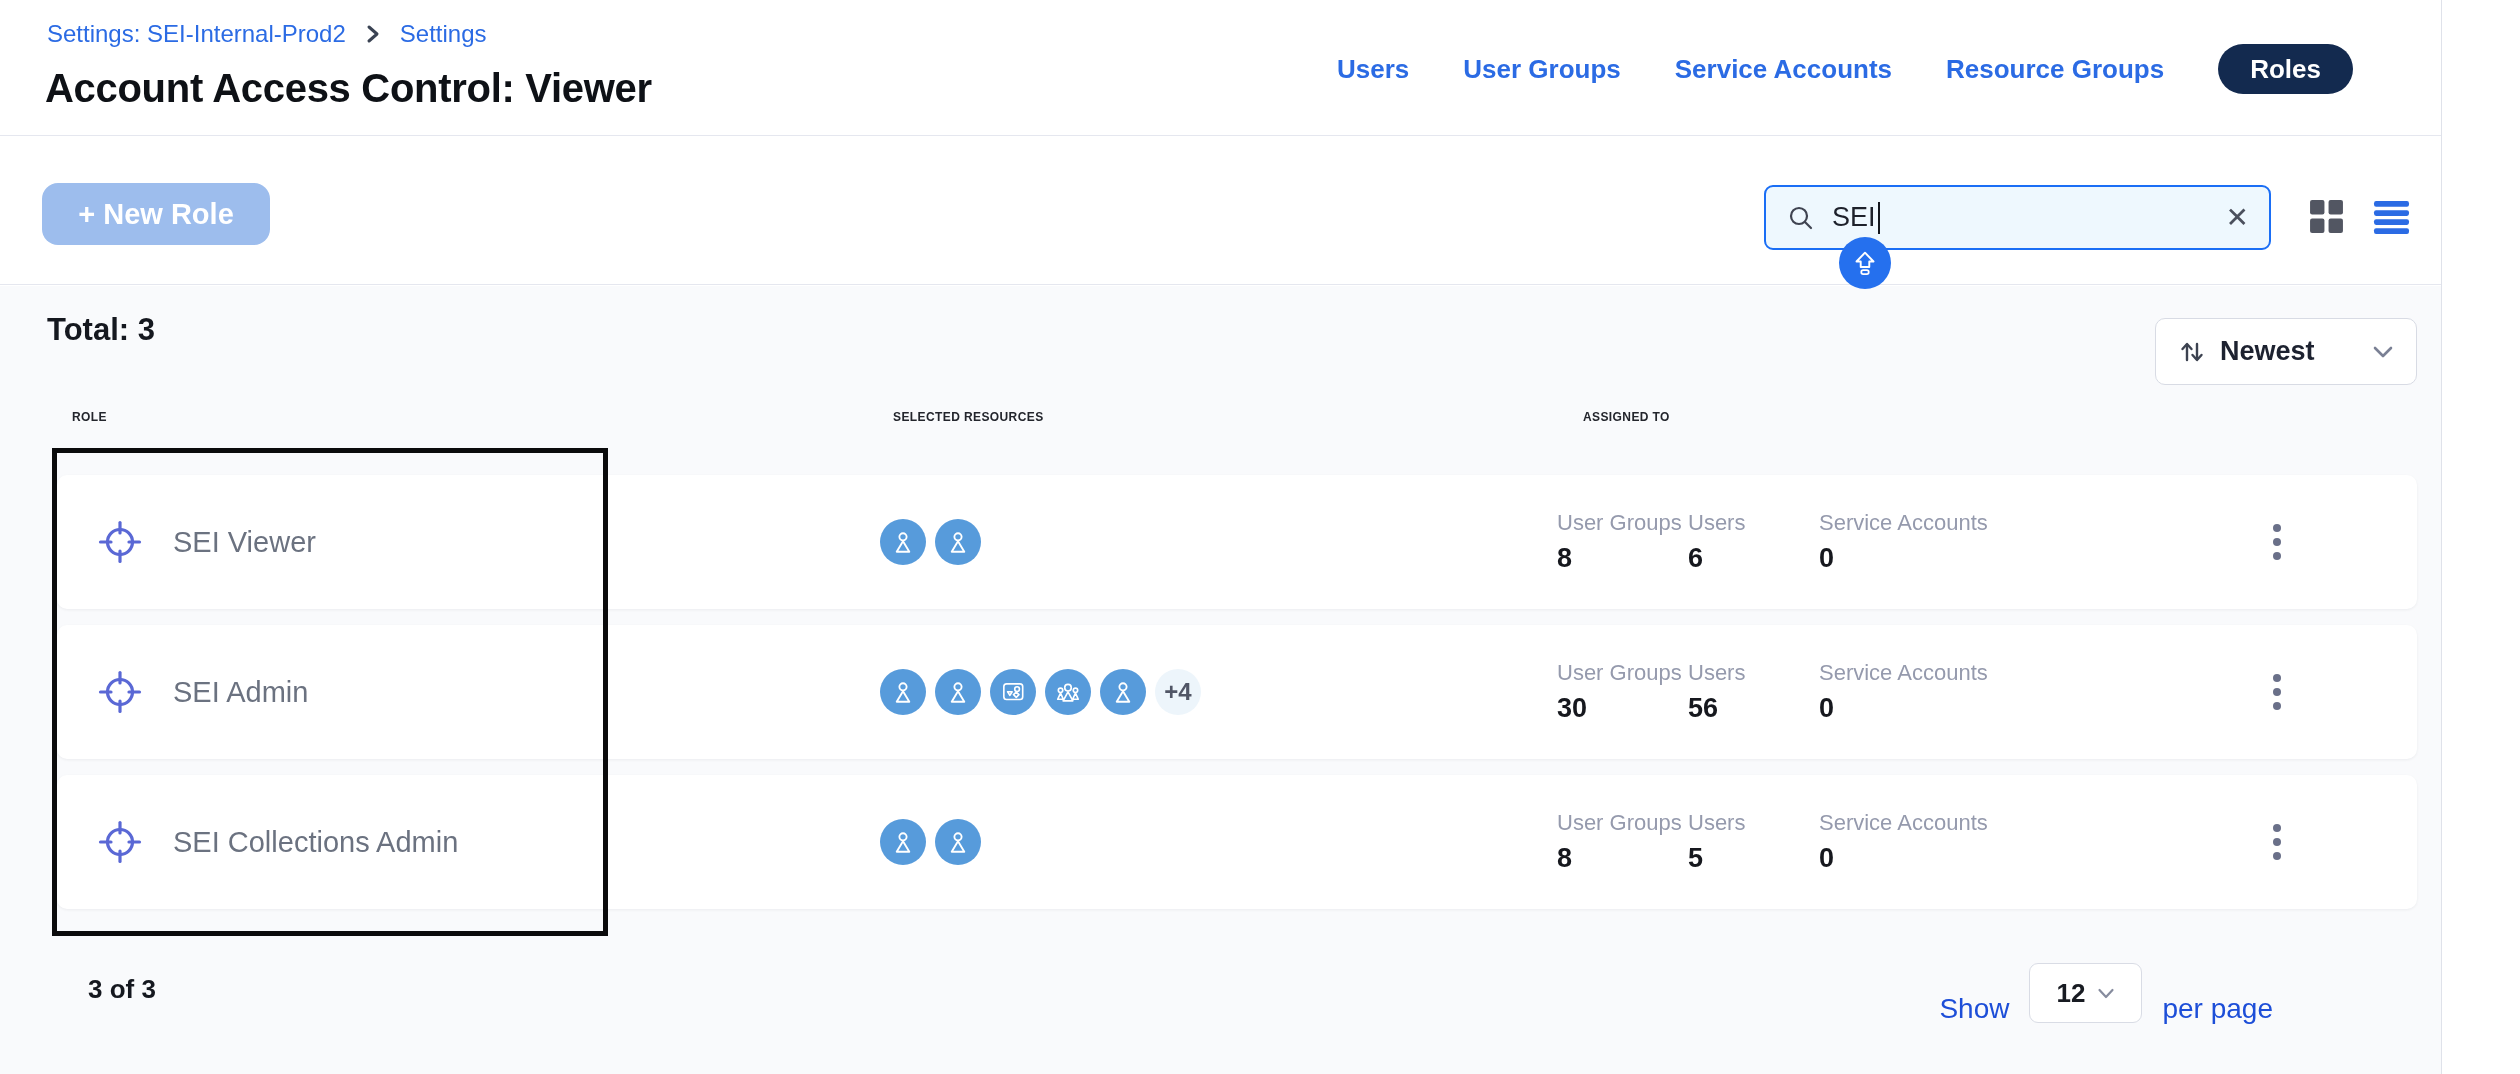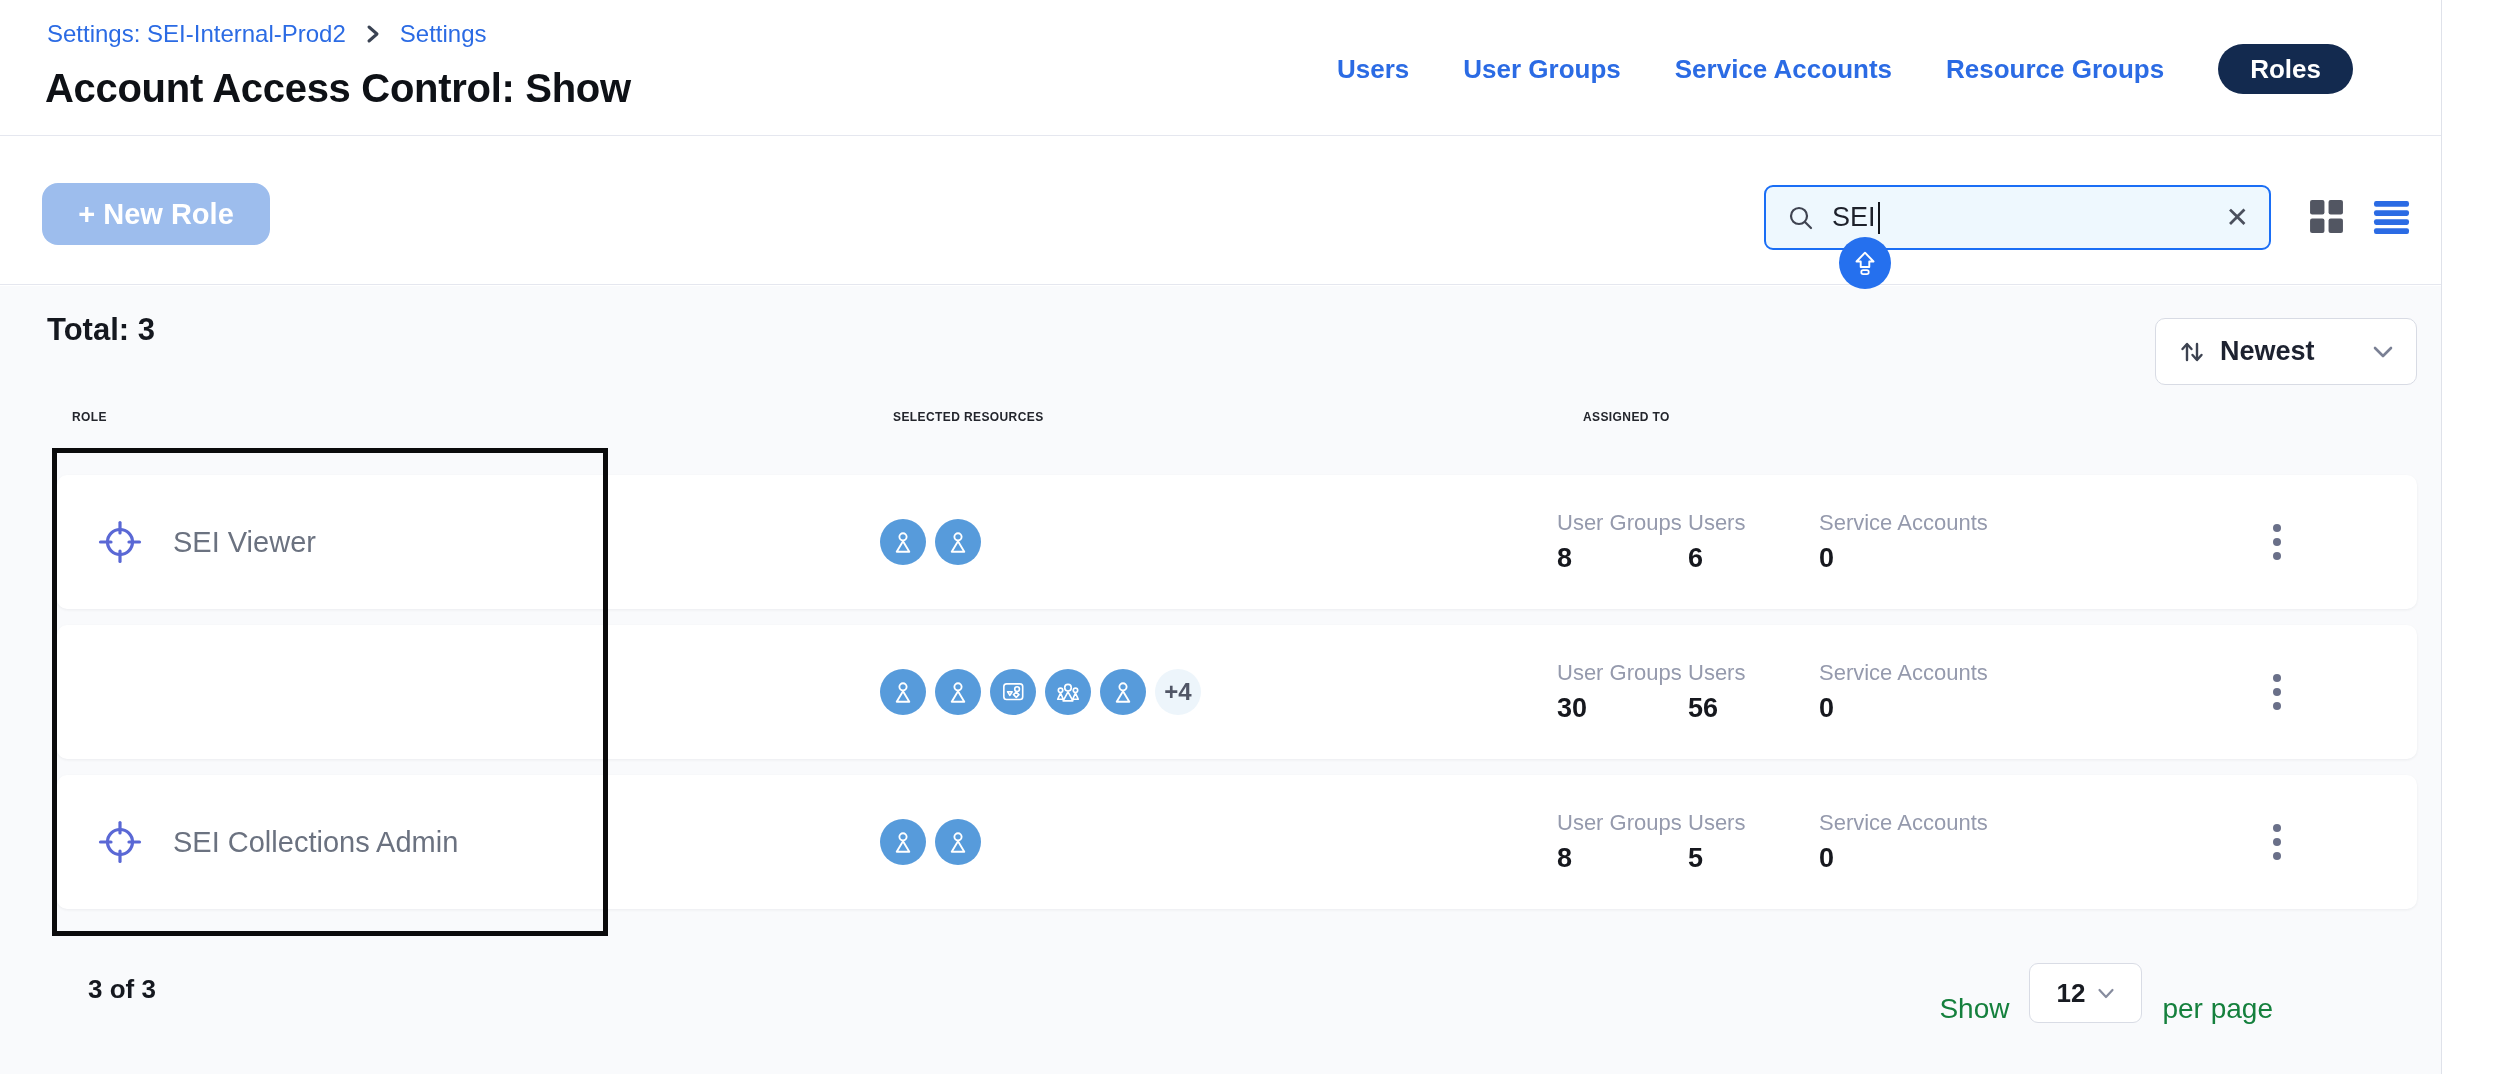--- a/index.html
+++ b/index.html
@@ -58,40 +58,40 @@
 
   
   .annotation-rect { position:absolute; left:52px; top:448px; width:556px; height:488px; border:5px solid #0b0b0c; z-index:40; pointer-events:none; background:transparent; }
 
   
   .count-label { position:absolute; left:88px; top:688px; font-size:26px; font-weight:600; color:#15181f; }
   .pager { position:absolute; left:843px; top:676px; width:456px; height:62px; background:#ffffff; border-radius:31px; box-shadow:0 2px 8px rgba(16,24,40,0.10); display:flex; align-items:stretch; overflow:hidden; }
   .pager .prev, .pager .next { flex:1; display:flex; align-items:center; justify-content:center; font-size:28px; color:#82879a; background:none; border:none; cursor:pointer; font-family:"Liberation Sans", sans-serif; }
   .pager .page-1 { width:94px; background:#3e92da; color:#ffffff; font-size:28px; font-weight:700; display:flex; align-items:center; justify-content:center; cursor:pointer; border:none; font-family:"Liberation Sans", sans-serif; }
   .show-area { position:absolute; right:168px; top:676px; height:62px; display:flex; align-items:center; gap:20px; }
-  .show-text { font-size:28px; color:#15803d;margin-top:31px; }
+  .show-text { font-size:28px; color:#1d4ed8;margin-top:31px; }
   .size-select { width:113px; height:60px; border:1.5px solid #d9dce5; border-radius:9px; background:#fff; display:flex; align-items:center; justify-content:center; gap:12px; cursor:pointer; }
   .size-select .sz { font-size:26px; font-weight:700; color:#181b22; }
 </style>
 </head>
 <body>
 
 <div id="app">
 
   <div class="header">
     <div class="breadcrumb">
       <a>Settings: SEI-Internal-Prod2</a>
       <span class="crumb-sep">
         <svg width="22" height="22" viewBox="0 0 22 22">
             <polyline points="7,4 15,11 7,18" fill="none" stroke="#3a4353" stroke-width="3" stroke-linecap="round" stroke-linejoin="round"></polyline>
           </svg>
       </span>
       <a>Settings</a>
     </div>
-    <div class="page-title">Account Access Control: Show</div>
+    <div class="page-title">Account Access Control: Viewer</div>
 
     <div class="nav">
       <span class="nav-link">Users</span>
       <span class="nav-link">User Groups</span>
       <span class="nav-link">Service Accounts</span>
       <span class="nav-link">Resource Groups</span>
       <span class="nav-pill">Roles</span>
     </div>
   </div>
 
@@ -203,20 +203,32 @@
           </div>
       </div>
       <button class="kebab">
           <i></i>
           <i></i>
           <i></i>
         </button>
     </div>
 
     <div class="card card2">
+      <div class="role-cell">
+        <span style="display:flex;">
+          <svg width="46" height="46" viewBox="0 0 46 46" stroke="#5a68d5" stroke-width="3.2" fill="none" stroke-linecap="round">
+            <circle cx="23" cy="23" r="12.5"></circle>
+            <line x1="23" y1="3.5" x2="23" y2="14"></line>
+              <line x1="23" y1="32" x2="23" y2="42.5"></line>
+            <line x1="3.5" y1="23" x2="14" y2="23"></line>
+              <line x1="32" y1="23" x2="42.5" y2="23"></line>
+          </svg>
+        </span>
+        <span class="role-name">SEI Admin</span>
+      </div>
       <div class="res-cell">
         <span class="avatar">
             <svg width="28" height="28" viewBox="0 0 24 24" fill="none" stroke="#ffffff" stroke-width="1.6" stroke-linejoin="round">
               <circle cx="12" cy="7.6" r="3.1"></circle>
               <path d="M12 11.4 L6.6 20.4 H17.4 Z"></path>
             </svg>
           </span>
         <span class="avatar">
             <svg width="28" height="28" viewBox="0 0 24 24" fill="none" stroke="#ffffff" stroke-width="1.6" stroke-linejoin="round">
               <circle cx="12" cy="7.6" r="3.1"></circle>

